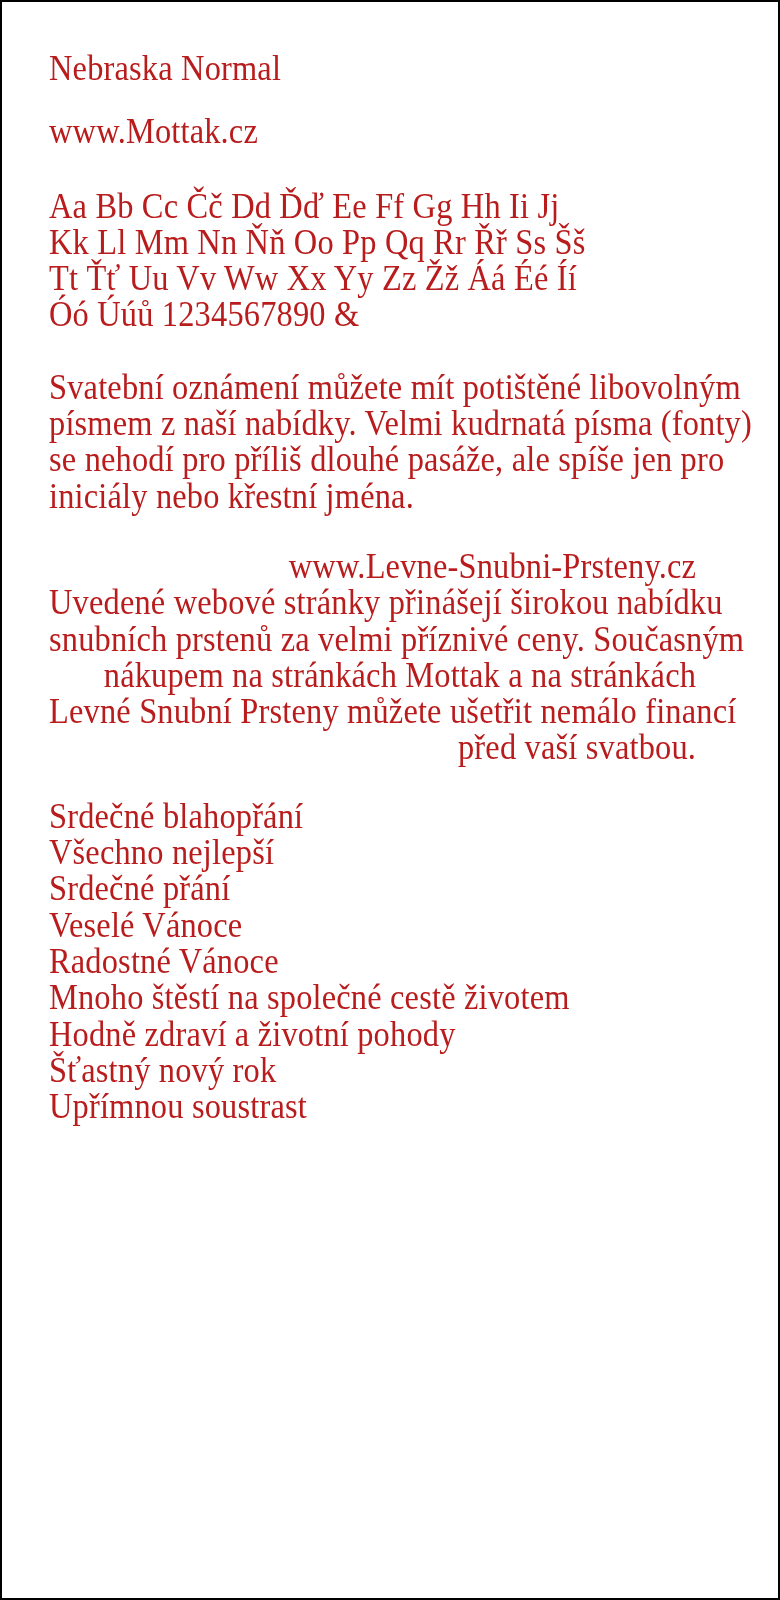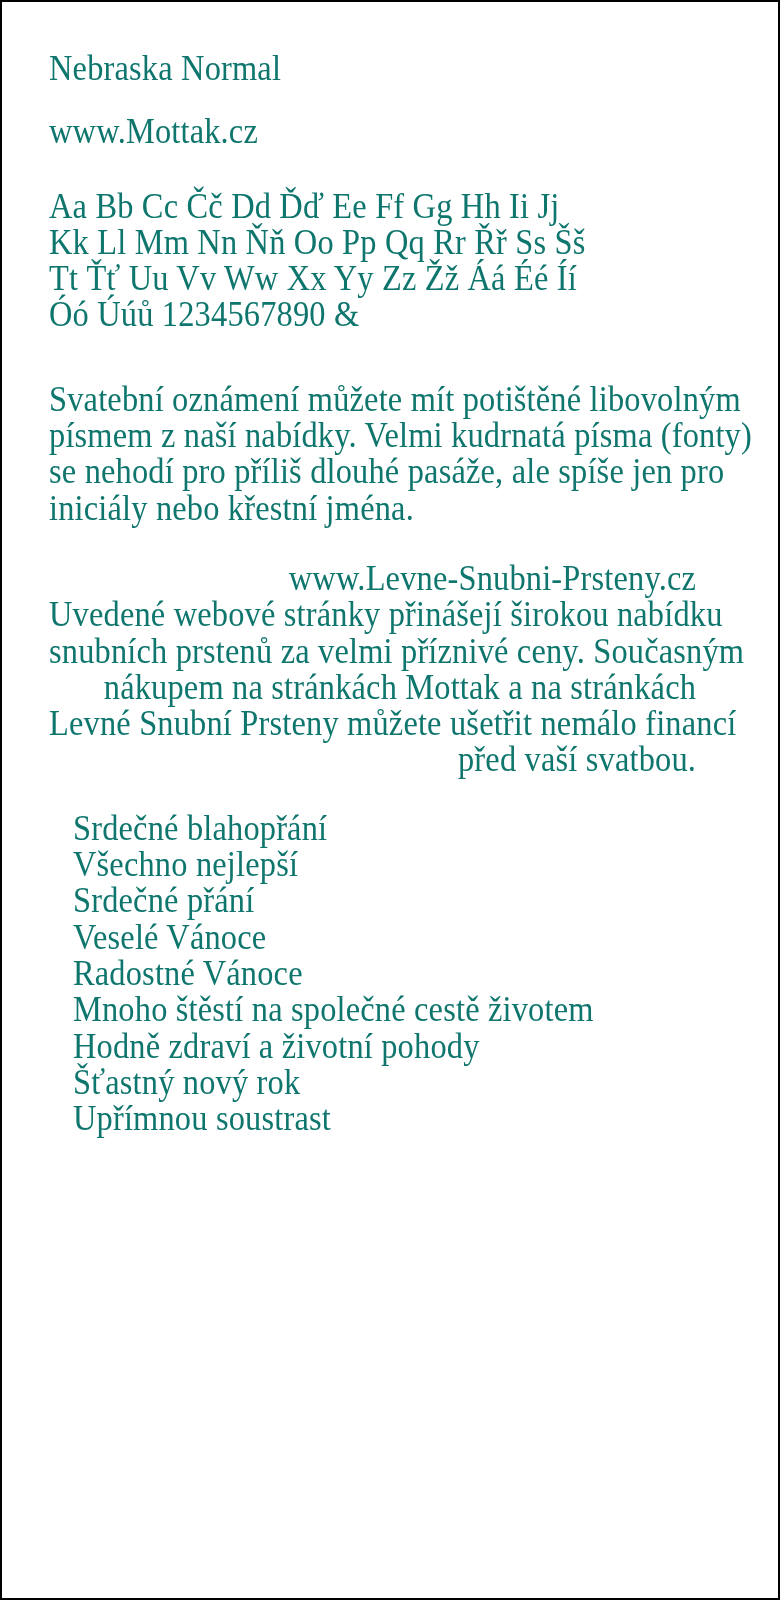--- a/index.html
+++ b/index.html
@@ -9,39 +9,39 @@
   }
   .page-frame {
     position: relative;
     box-sizing: border-box;
     width: 780px;
     height: 1600px;
     background: #ffffff;
     border: 2px solid #000000;
     overflow: hidden;
     font-family: "Liberation Serif", "DejaVu Serif", serif;
-    color: #0f766e;
+    color: #b91c1c;
   }
   .content {
     padding: 48px 10px 0 47px;
   }
   .ln {
     font-size: 36px;
     line-height: 36.3px;
     white-space: pre;
     transform: scaleX(0.9);
     transform-origin: 0 0;
     letter-spacing: 0.2px;
   }
   
   .sec-site      { margin-top: 27px; }
   .sec-alphabet  { margin-top: 38px; }
-  .sec-desc      { margin-top: 48px; }
+  .sec-desc      { margin-top: 36px; }
   .sec-partner   { margin-top: 34px; text-align: right; }
-  .sec-greetings { margin-top: 32px; margin-left: 24px; }
+  .sec-greetings { margin-top: 32px; }
   .sec-links     { margin-top: 34px; }
 </style>
 </head>
 <body>
 
 <div class="page-frame">
   <div class="content">
 
     <div class="sec-title">
       <div class="ln">Nebraska Normal</div>

